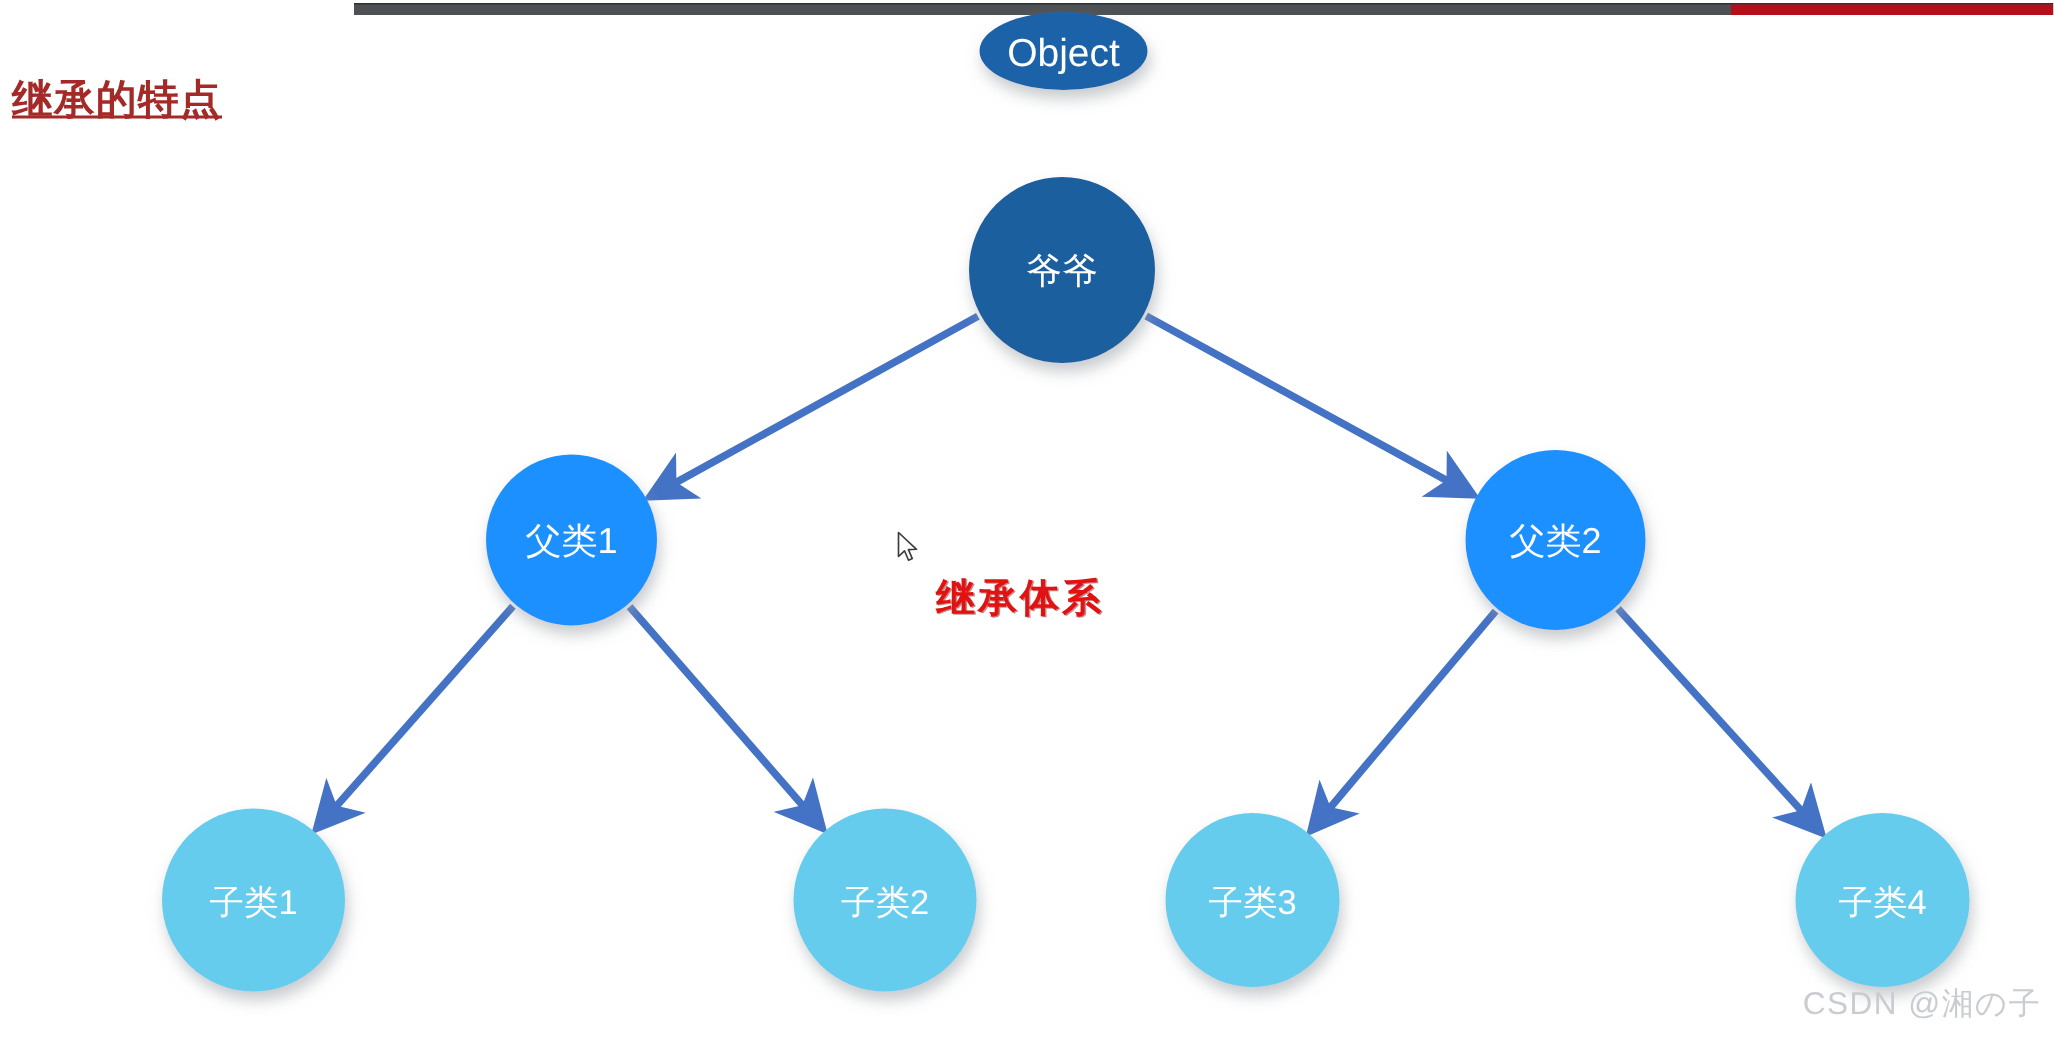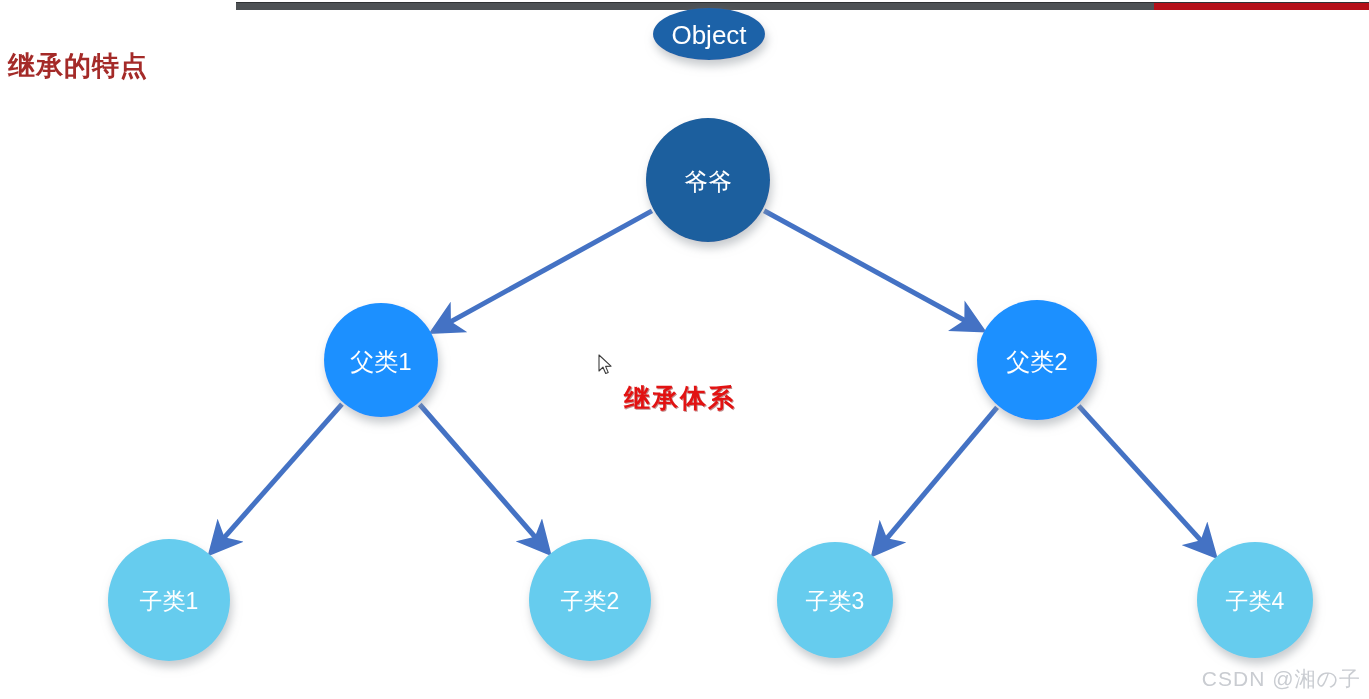--- a/index.html
+++ b/index.html
@@ -41,20 +41,21 @@
   
   .slide-title {
     position: absolute;
     left: 8px;
     top: 48px;
     font-size: 27px;
     font-weight: bold;
     color: #a42a28;
     letter-spacing: 1px;
     white-space: nowrap;
+    text-decoration: underline;
   }
   .center-label {
     position: absolute;
     left: 624px;
     top: 381px;
     font-size: 26px;
     font-weight: bold;
     color: #e21212;
     letter-spacing: 2px;
     white-space: nowrap;
@@ -85,21 +86,21 @@
     left: 598px;
     top: 354px;
     width: 16px;
     height: 22px;
   }
 
   
   .watermark {
     position: absolute;
     right: 8px;
-    bottom: 6px;
+    bottom: 16px;
     font-size: 21px;
     color: #c9ccd1;
     white-space: nowrap;
     letter-spacing: 1px;
     margin-top: 32px;
   }
 </style>
 </head>
 <body>
 

